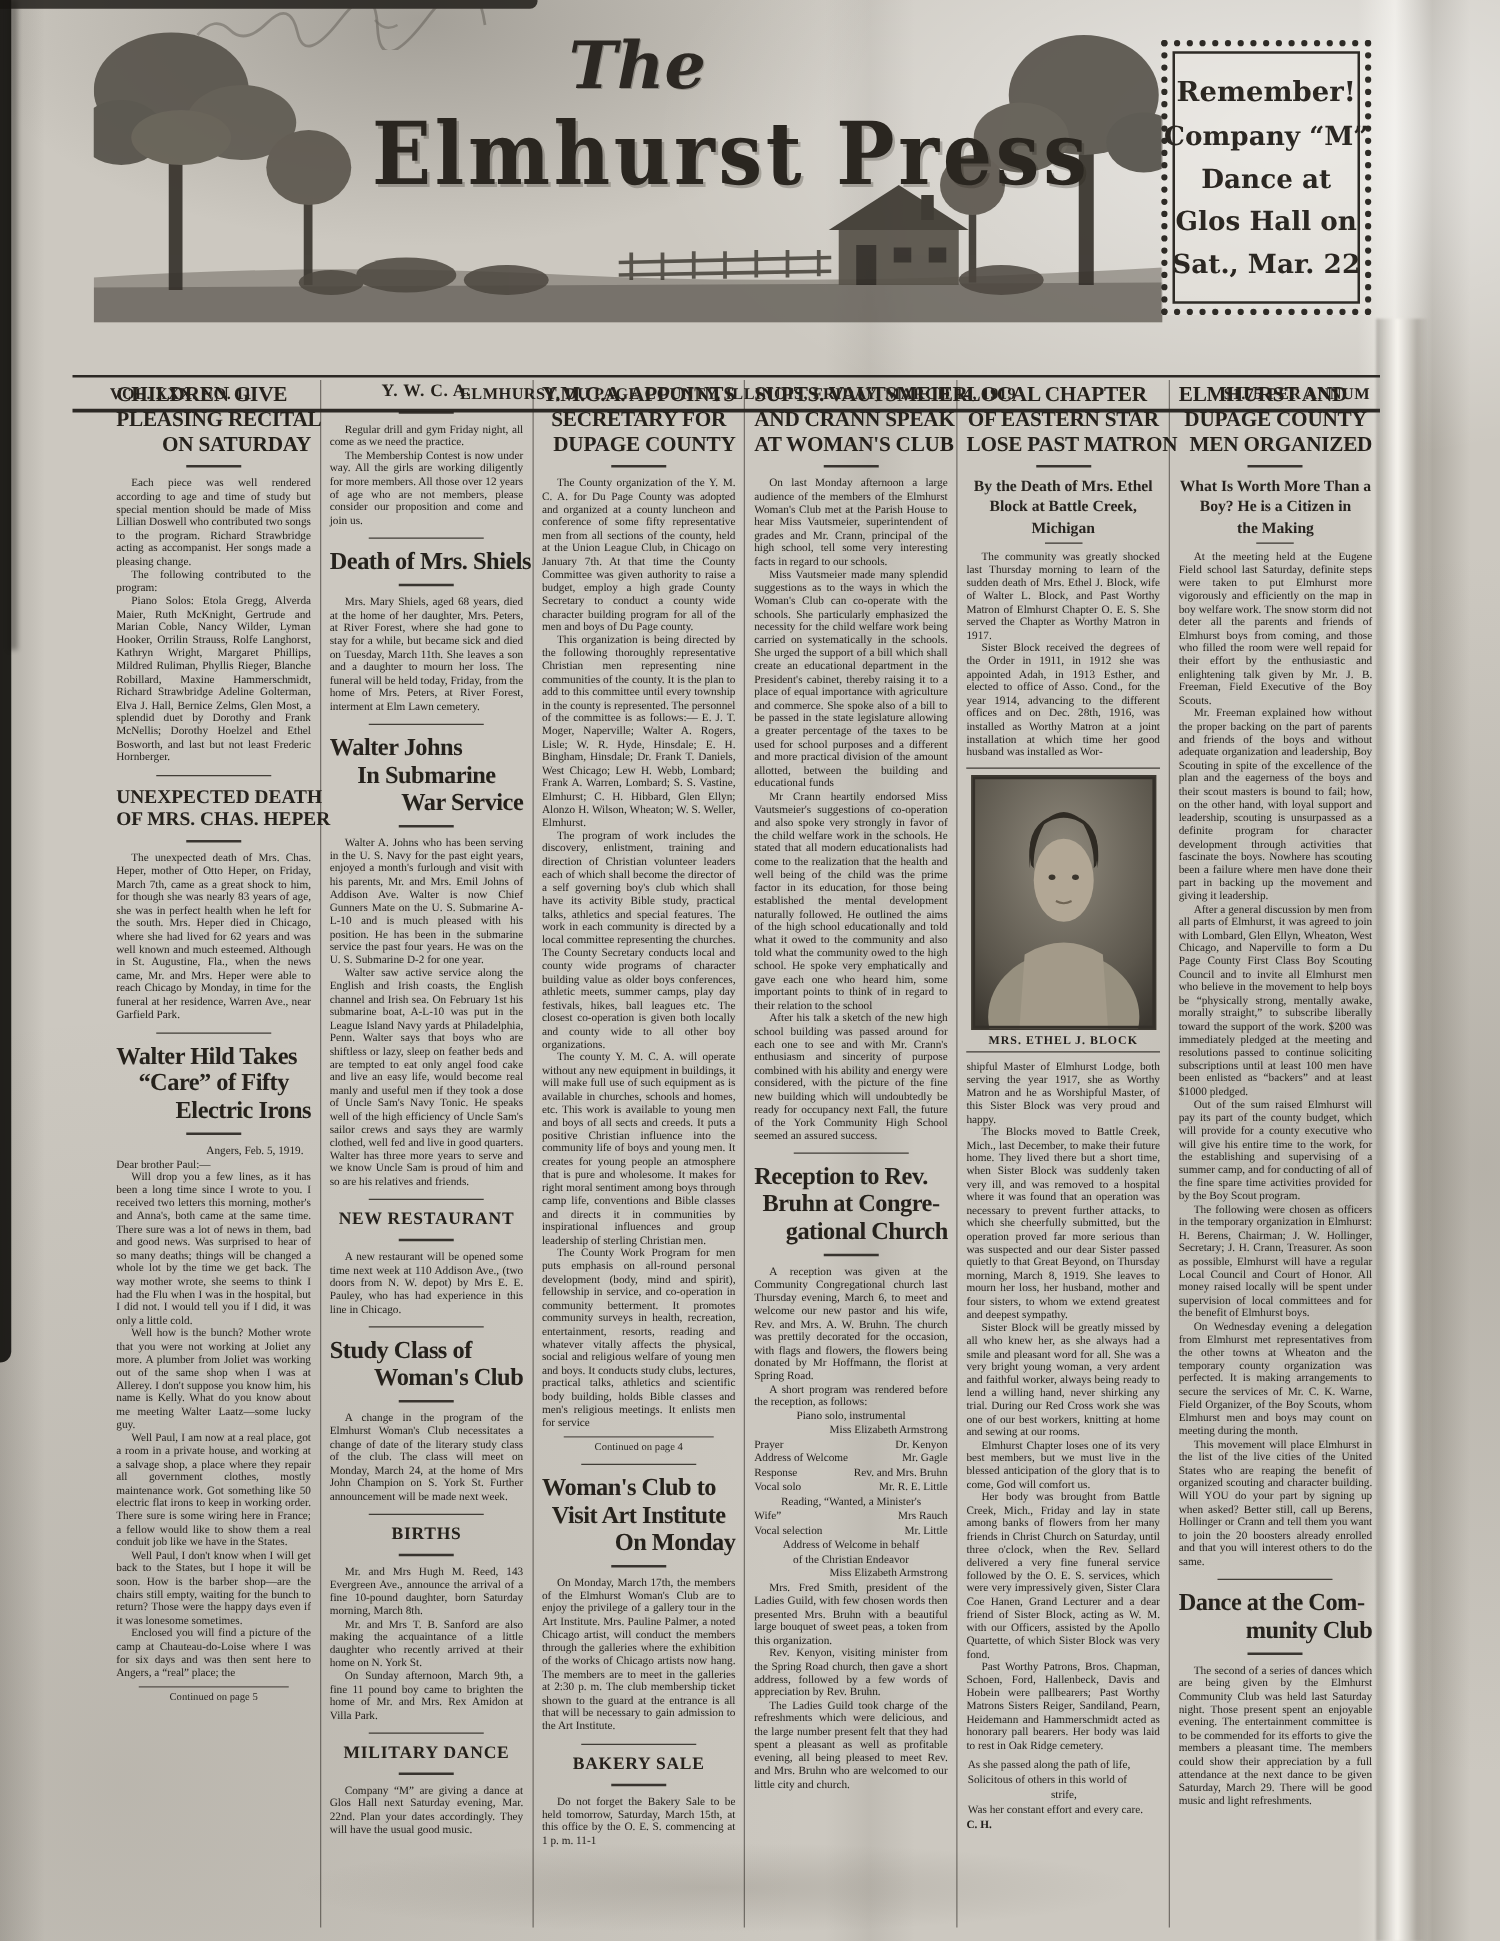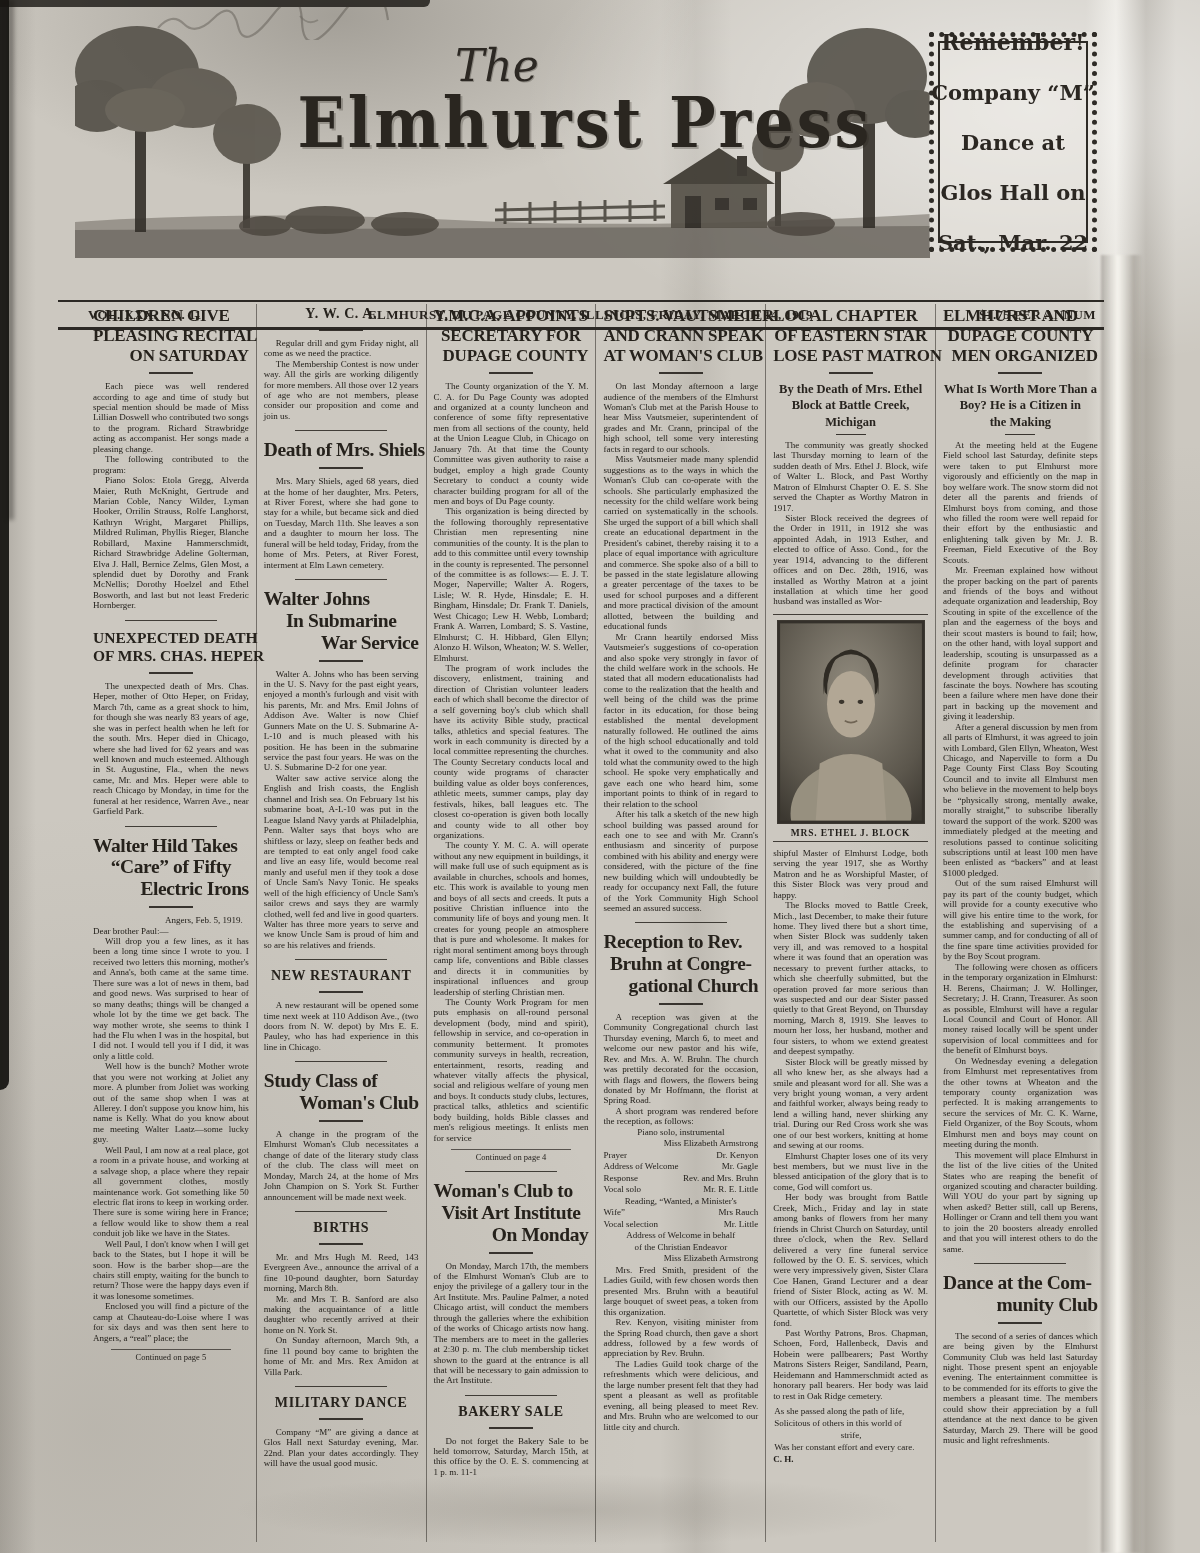--- a/index.html
+++ b/index.html
@@ -25,38 +25,38 @@
   .streak-right { position:absolute; left:1101px; top:255px; width:42px; height:1298px;
     background:linear-gradient(90deg, rgba(70,64,56,0.30), rgba(248,246,240,0.85) 40%, rgba(110,103,92,0.30) 78%, transparent); filter:blur(1px); }
   .stain-bottom { position:absolute; left:120px; top:1470px; width:900px; height:80px;
     background:radial-gradient(ellipse 50% 60% at 50% 50%, rgba(84,78,68,0.18), transparent 75%); }
   .smudge-tl { position:absolute; left:150px; top:6px; width:260px; height:34px; opacity:.55; }
 
   
   .masthead { position:absolute; left:60px; top:10px; width:1045px; height:248px; }
   .mast-art { position:absolute; left:15px; top:4px; width:855px; height:244px; }
   .mast-the {
-    position:absolute; left:395px; top:30px; font-family:"DejaVu Serif",serif;
-    font-size:44px; font-weight:normal; font-style:italic; color:#2c2823;
+    position:absolute; left:395px; top:12px; font-family:"DejaVu Serif",serif;
+    font-size:52px; font-weight:bold; font-style:italic; color:#2c2823;
     text-shadow:1px 1px 0 rgba(40,36,30,0.3);
   }
   .mast-title {
     position:absolute; left:175px; top:72px; width:700px; text-align:center;
     font-family:"DejaVu Serif",serif; font-size:62px; font-weight:bold; color:#2a2620;
     letter-spacing:3px; transform:scaleY(1.12); transform-origin:top;
     text-shadow:2px 2px 0 rgba(34,30,25,0.25);
     white-space:nowrap;
   }
   .promo {
     position:absolute; right:8px; top:22px; width:168px; height:220px;
     border:5px dotted #2e2b26; padding:4px; background:rgba(240,238,232,0.35);
   }
   .promo-inner {
     width:100%; height:100%; border:2px solid #2e2b26; display:flex; flex-direction:column;
-    justify-content:center; align-items:center; gap:25px; padding:6px 2px;
+    justify-content:center; align-items:center; gap:9px; padding:6px 2px;
   }
   .promo-line { font-family:"DejaVu Serif",serif; font-weight:bold; font-size:21px; color:#2b2722; white-space:nowrap; }
   .promo-line.first { font-size:22px; }
 
   
   .dateline {
     position:absolute; left:58px; top:266px; width:1046px;
     border-top:2px solid #2c2925; border-bottom:3px solid #2c2925;
     display:flex; justify-content:space-between; align-items:center;
     padding:5px 8px 4px 30px; font-weight:bold; font-size:13px; letter-spacing:0.4px; color:#26221d;margin-top:34px;

